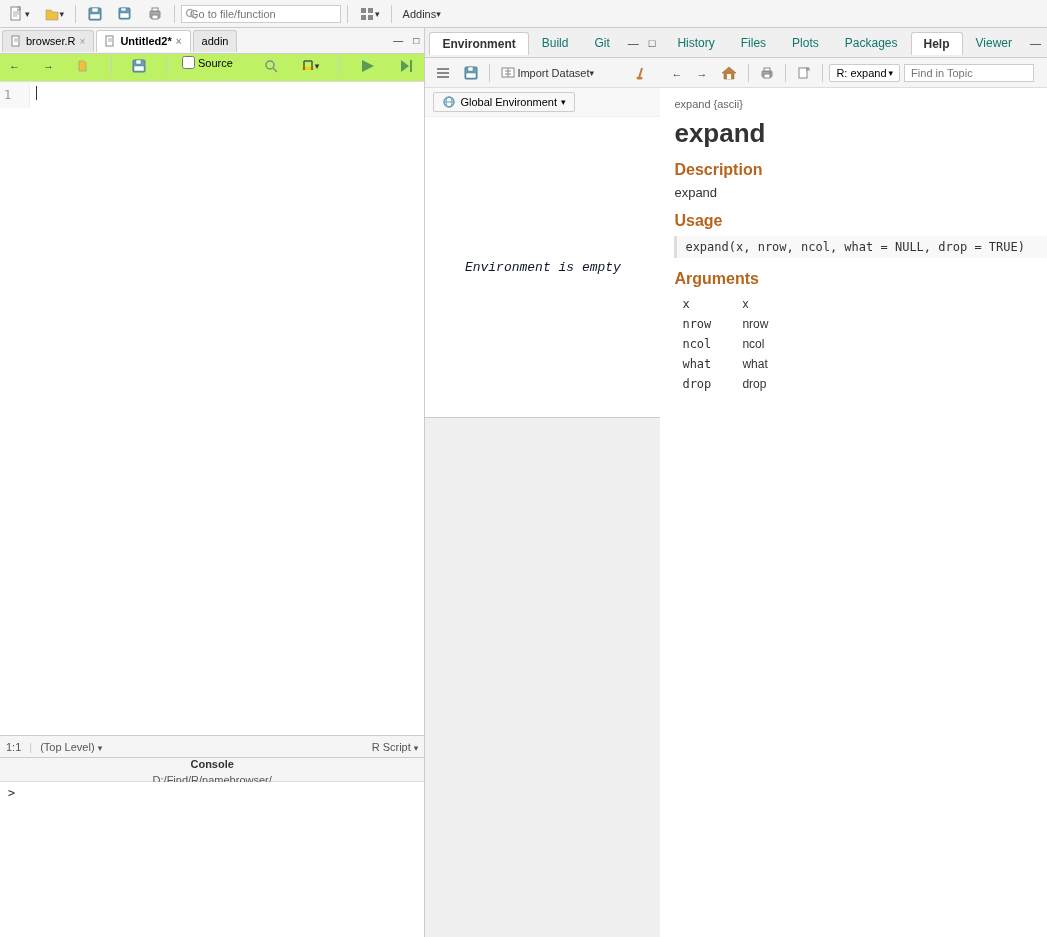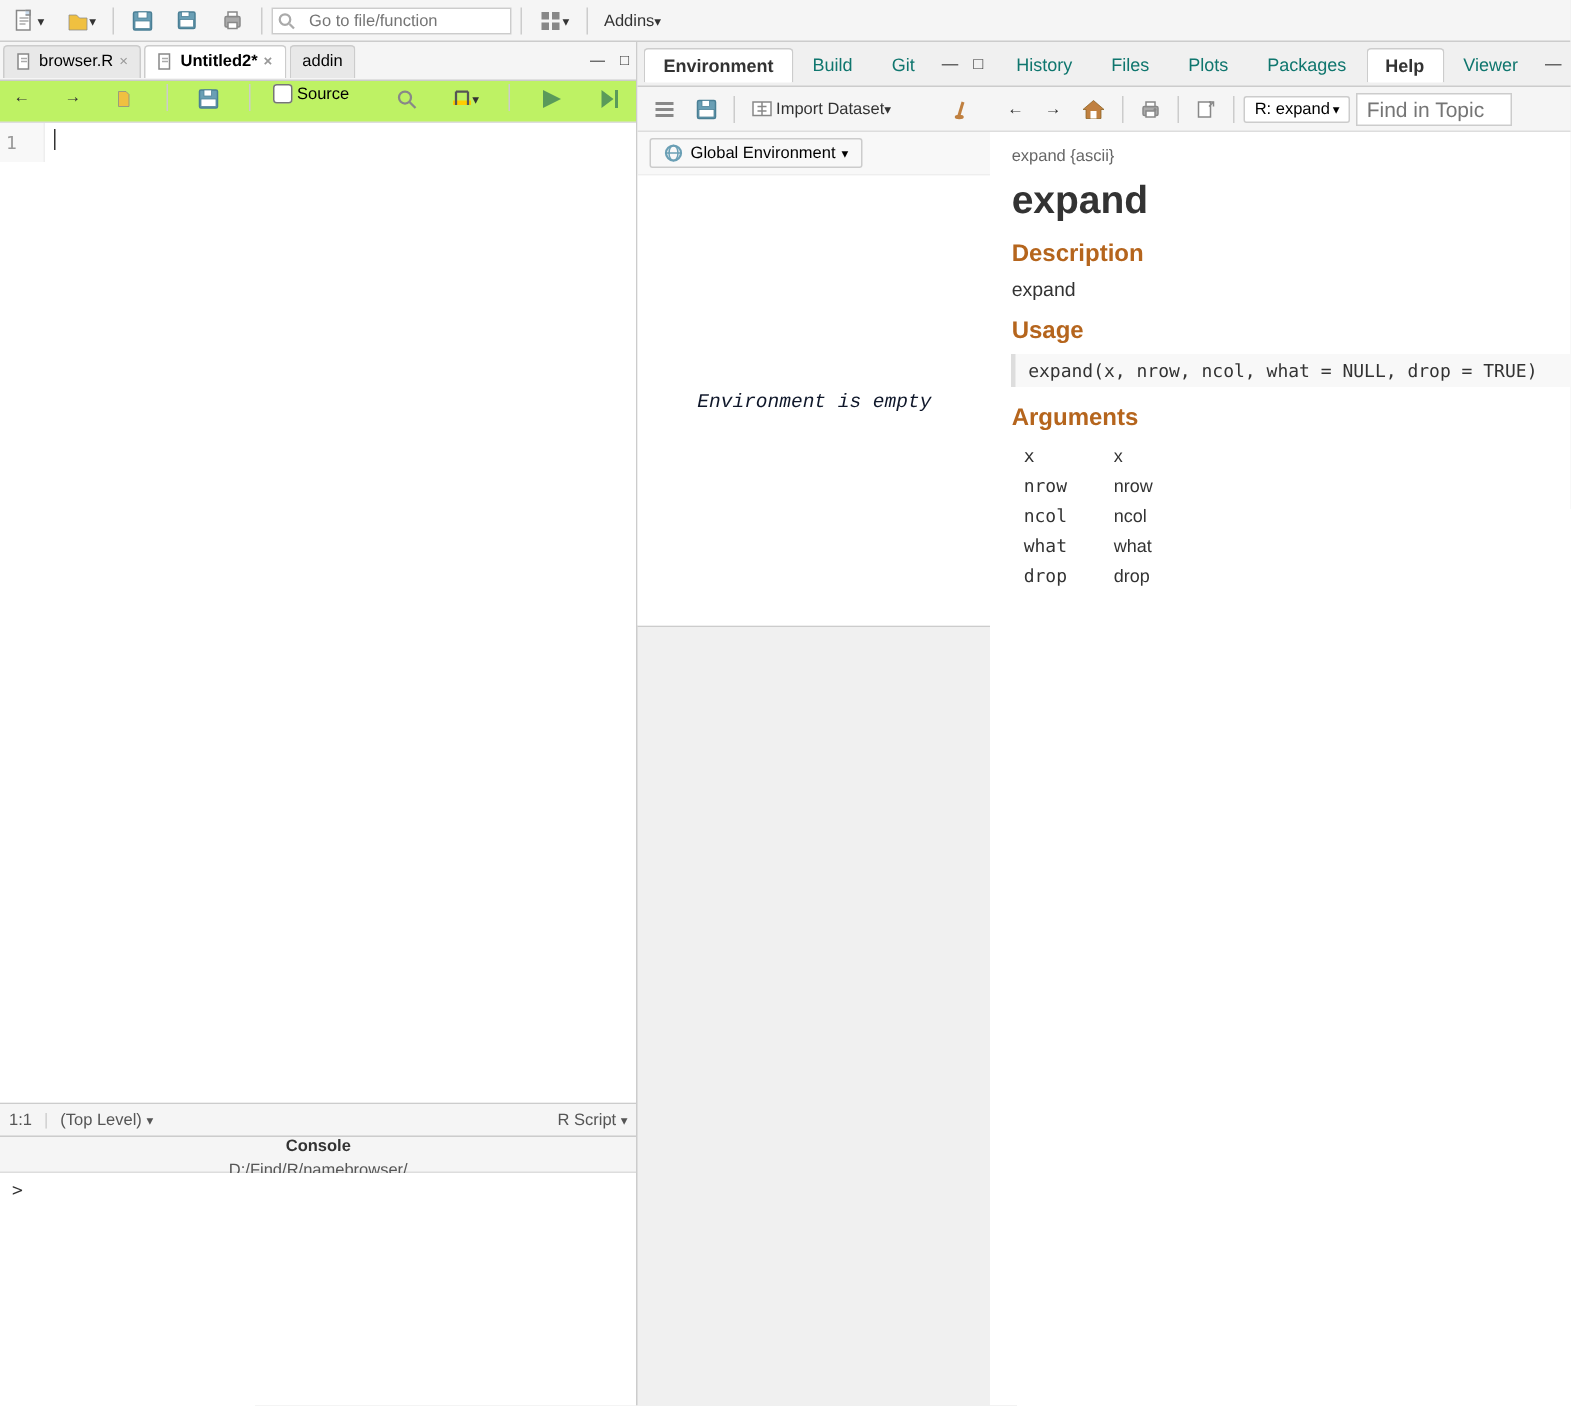--- a/index.html
+++ b/index.html
@@ -133,21 +133,21 @@
       display: flex; align-items: center; background: #f5f5f5;
       border-bottom: 1px solid #ddd; height: 30px; padding: 2px 6px; gap: 4px;
     }
     #help-nav-dropdown {
       display: flex; align-items: center; gap: 2px; border: 1px solid #ccc;
       background: white; padding: 2px 6px; font-size: 11px; cursor: pointer;
       border-radius: 2px;
     }
     #find-in-topic {
       border: 1px solid #ccc; background: white; padding: 2px 6px;
-      font-size: 14px; width: 104px; color: #999;
+      font-size: 11px; width: 130px; color: #999;
     }
 
     
     #help-content {
       flex: 1; background: white; overflow-y: auto; padding: 10px 14px;
       font-size: 13px; color: #333;
     }
     .help-breadcrumb { font-size: 11px; color: #666; margin-bottom: 8px; }
     .help-title { font-size: 26px; font-weight: bold; color: #333; margin: 8px 0 12px 0; }
     .help-section-title { font-size: 16px; color: #b5651d; font-weight: bold; margin: 12px 0 6px 0; }
@@ -207,21 +207,21 @@
   </button>
   <button class="toolbar-btn">
     <svg width="16" height="16" viewBox="0 0 16 16">
         <rect x="3" y="5" width="10" height="7" fill="#aaa" stroke="#888" rx="1"></rect>
         <rect x="5" y="2" width="6" height="3" fill="white" stroke="#888"></rect>
         <rect x="5" y="9" width="6" height="4" fill="white" stroke="#888"></rect>
       </svg>
   </button>
   <div class="toolbar-sep"></div>
   <div style="position:relative;">
-    <input type="text" id="go-to-file-input" style="padding-left: 24px;" placeholder="Go to file/function">
+    <input type="text" id="go-to-file-input" style="padding-left: 8px;" placeholder="Go to file/function">
     <svg style="position:absolute;left:4px;top:3px;" width="12" height="12" viewBox="0 0 12 12">
       <circle cx="5" cy="5" r="3.5" fill="none" stroke="#aaa" stroke-width="1.5"></circle>
       <line x1="8" y1="8" x2="11" y2="11" stroke="#aaa" stroke-width="1.5"></line>
     </svg>
   </div>
   <div class="toolbar-sep"></div>
   <button class="toolbar-btn">
     <svg width="16" height="16" viewBox="0 0 16 16">
         <rect x="2" y="2" width="5" height="5" fill="#888"></rect>
         <rect x="9" y="2" width="5" height="5" fill="#888"></rect>

